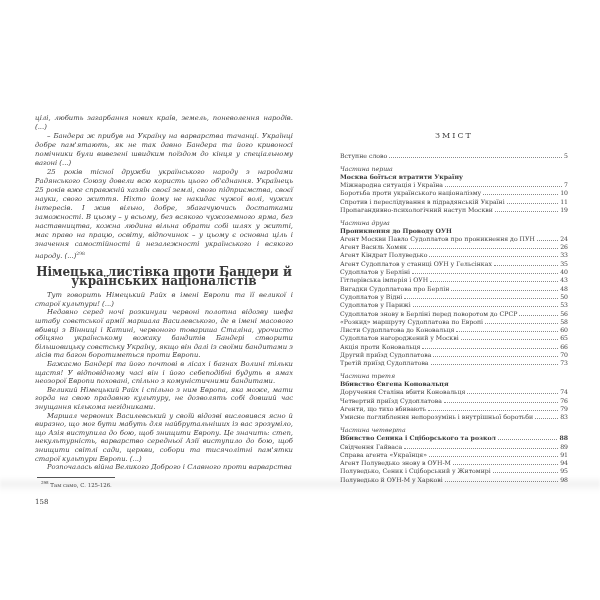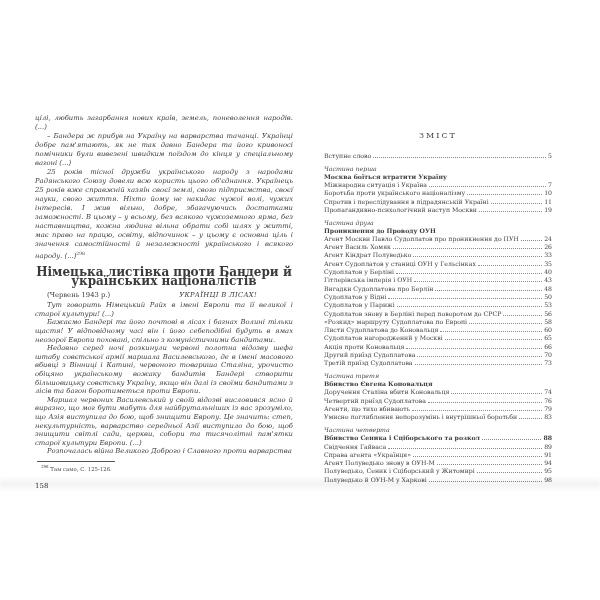--- a/index.html
+++ b/index.html
@@ -19,21 +19,21 @@
   .dateline .dl-left{padding-left:12px;}
   .dateline .dl-right{font-style:italic;letter-spacing:.3px;margin-right:36px;}
   .leaflet .body-p{line-height:8.6px;}
   .fn-block{margin-top:5px;}
   .fn-rule{width:78px;border-top:0.8px solid #555;margin-left:2px;}
   .fn{font-size:5.4px;line-height:7px;margin-top:1.5px;padding-left:6px;color:#4a4a4a;}
   .fn sup{font-size:4px;}
   .pagenum{margin-top:9px;font-size:7px;}
   sup.ref{font-size:4.5px;font-style:normal;}
   
-  .page-right{left:324px;top:131px;width:228px;}
+  .page-right{left:340px;top:131px;width:228px;}
   .toc-title{text-align:center;font-size:8px;letter-spacing:2px;
              margin-bottom:12px;color:#3f3f3f;}
   .toc-row{display:flex;align-items:baseline;font-size:6.2px;
            line-height:7.2px;margin-bottom:0.8px;color:#3d3d3d;}
   .toc-row.part{font-style:italic;margin-top:5.5px;color:#474747;}
   .toc-row.head{font-weight:bold;}
   .toc-label{white-space:nowrap;}
   .toc-dots{flex:1;border-bottom:1px dotted #8a8a8a;margin:0 2px 1.5px 2px;
             min-width:6px;}
   .toc-page{white-space:nowrap;}
@@ -50,29 +50,26 @@
 
   <div class="page page-left">
     <div id="cont">
         <p class="body-p noindent">цілі, любить загарбання нових країв, земель, поневолення народів. (...)</p>
         <p class="body-p">– Бандера ж прибув на Україну на варварства тачанці. Українці добре пам'ятають, як не так давно Бандера та його кривоносі помічники були вивезені швидким поїздом до кінця у спеціальному вагоні (...)</p>
         <p class="body-p">25 років тісної дружби українського народу з народами Радянського Союзу довели всю користь цього об'єднання. Українець 25 років вже справжній хазяїн своєї землі, свого підприємства, своєї науки, свого життя. Ніхто йому не накидає чужої волі, чужих інтересів. І жив вільно, добре, збагачуючись достатками заможності. В цьому – у всьому, без всякого чужоземного ярма, без наставництва, кожна людина вільна обрати собі шлях у житті, має право на працю, освіту, відпочинок – у цьому є основна ціль і значення самостійності й незалежності українського і всякого народу. (...)<sup class="ref">298</sup></p>
       </div>
 
     <div class="sec-head">Німецька листівка проти Бандери й українських націоналістів</div>
 
-    <div class="dateline">
-      <span class="dl-left">(Червень 1943 р.)</span>
-      <span class="dl-right">УКРАЇНЦІ В ЛІСАХ!</span>
-    </div>
 
     <div class="leaflet" id="leaflet">
         <p class="body-p">Тут говорить Німецький Райх в імені Европи та її великої і старої культури! (...)</p>
+        <p class="body-p">Недавно серед ночі розкинули червоні полотна відозву шефа штабу совєтської армії маршала Василевського, де в імені масового вбивці з Вінниці і Катині, червоного товариша Сталіна, урочисто обіцяно українському вожаку бандитів Бандері створити більшовицьку совєтську Україну, якщо він далі із своїми бандитами з лісів та багон боротиметься проти Европи.</p>
         <p class="body-p">Бажаємо Бандері та його почтові в лісах і багнах Волині тільки щастя! У відповідному часі він і його себеподібні будуть в ямах неозорої Европи поховані, спільно з комуністичними бандитами.</p>
-        <p class="body-p">Недавно серед ночі розкинули червоні полотна відозву шефа штабу совєтської армії маршала Василевського, де в імені масового вбивці з Вінниці і Катині, червоного товариша Сталіна, урочисто обіцяно українському вожаку бандитів Бандері створити більшовицьку совєтську Україну, якщо він далі із своїми бандитами з лісів та багон боротиметься проти Европи.</p>
+        <p class="body-p">Великий Німецький Райх і спільно з ним Европа, яка може, мати горда на свою прадавню культуру, не дозволять собі довший час знущання кількома негідниками.</p>
         <p class="body-p">Маршал червоних Василевський у своїй відозві висловився ясно й виразно, що мог бути мабуть для найбрутальніших із вас зрозуміло, що Азія виступила до бою, щоб знищити Европу. Це значить: степ, некультурність, варварство середньої Азії виступило до бою, щоб знищити світлі сади, церкви, собори та тисячолітні пам'ятки старої культури Европи. (...)</p>
         <p class="body-p">Розпочалась війна Великого Доброго і Славного проти варварства</p>
       </div>
 
     <div class="fn-block">
       <div class="fn-rule"></div>
       <div class="fn">
         <sup>298</sup>
         <span>Там само, С. 125-126.</span>
       </div>

